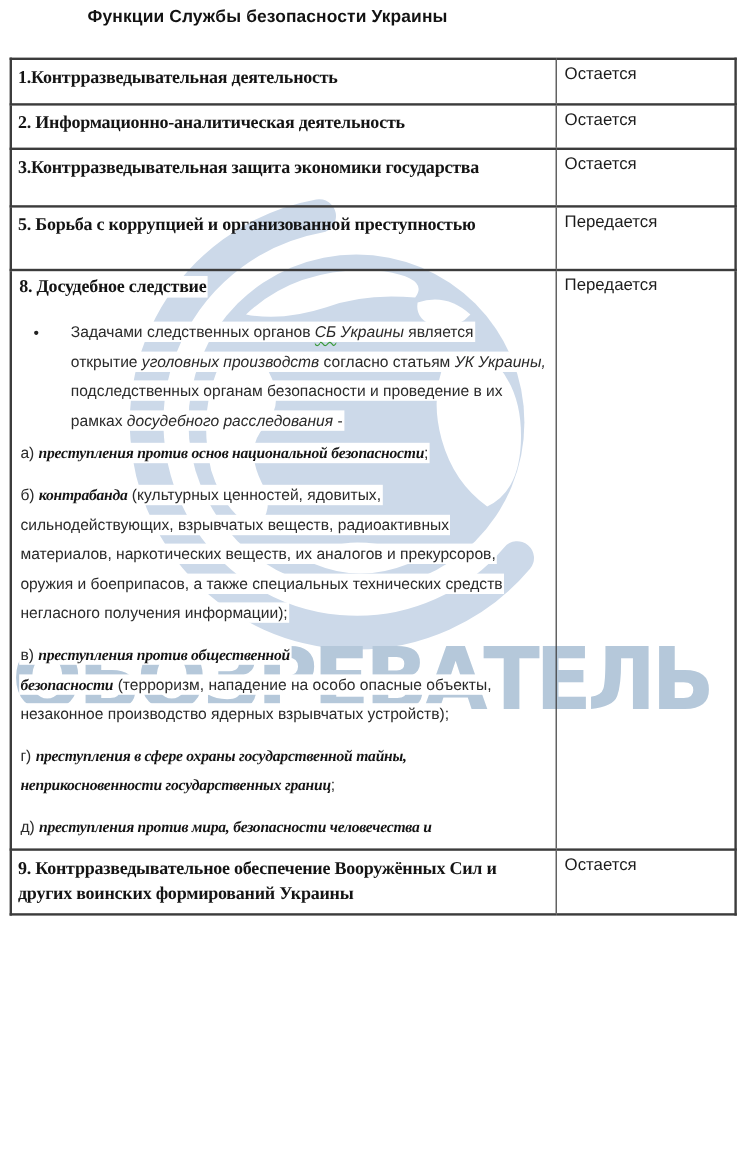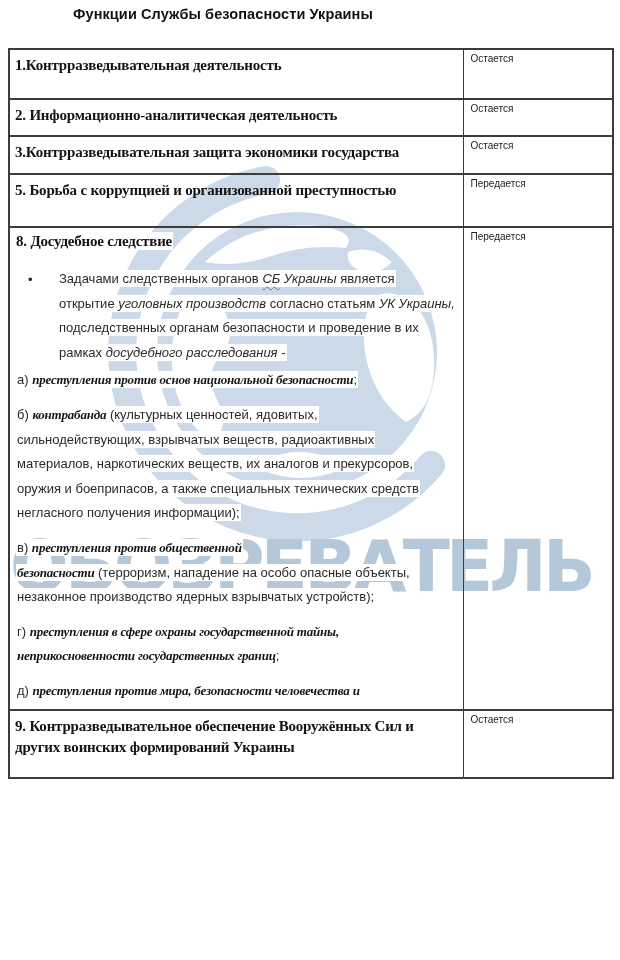--- a/index.html
+++ b/index.html
@@ -52,21 +52,21 @@
     padding:5px 6px 0 7px; line-height:1.55;
     font-size:16.5px; font-weight:bold; color:#1e6db4;
   }
 
   .fcell {
     font-family:"Liberation Serif", serif;
     font-weight:bold; font-size:15px; line-height:1.42;
     letter-spacing:-0.2px; color:#141414;
     padding:5px 8px 0 5px;
   }
-  .scell { font-size:10px; color:#1c1c1c; padding:3px 4px 0 7px; }
+  .scell { font-size:14px; color:#1c1c1c; padding:3px 4px 0 7px; }
 
   
   .r8wrap { height:477px; overflow:hidden; padding:5px 6px 0 5px; }
   .r8head {
     font-family:"Liberation Serif", serif;
     font-weight:bold; font-size:15px; color:#141414;
     letter-spacing:-0.2px;
   }
   .bullet-row { display:flex; margin:17px 0 2px 13px; }
   .bullet-mark { width:30px; font-size:13px; color:#222; line-height:25px; }
@@ -113,29 +113,29 @@
 <div class="page-title">Функции Службы безопасности Украины</div>
 
 <table class="main">
   <colgroup>
       <col style="width:454px">
       <col style="width:150px">
     </colgroup>
 
   <tbody>
 
-  <tr style="height:50px">
+  <tr style="height:38px">
     <td class="c1 fcell">1.Контрразведывательная деятельность</td>
     <td class="c2 scell">Остается</td>
   </tr>
   <tr style="height:37px">
     <td class="c1 fcell">2. Информационно-аналитическая деятельность</td>
     <td class="c2 scell">Остается</td>
   </tr>
-  <tr style="height:38px">
+  <tr style="height:48px">
     <td class="c1 fcell">3.Контрразведывательная защита экономики государства</td>
     <td class="c2 scell">Остается</td>
   </tr>
   <tr style="height:53px">
     <td class="c1 fcell">5. Борьба с коррупцией и организованной преступностью</td>
     <td class="c2 scell">Передается</td>
   </tr>
 
   <tr style="height:483px">
     <td class="c1">
@@ -172,18 +172,18 @@
               </div>
               <div class="item">
                 <div class="line"><span class="hl"><span>д) </span><span class="b">преступления против мира, безопасности человечества и</span></span></div>
               </div>
             </div>
       </div>
     </td>
     <td class="c2 scell">Передается</td>
   </tr>
 
-  <tr style="height:68px">
+  <tr style="height:54px">
     <td class="c1 fcell">9. Контрразведывательное обеспечение Вооружённых Сил и других воинских формирований Украины</td>
     <td class="c2 scell">Остается</td>
   </tr>
 </tbody>
   </table>
 
 </body></html>

